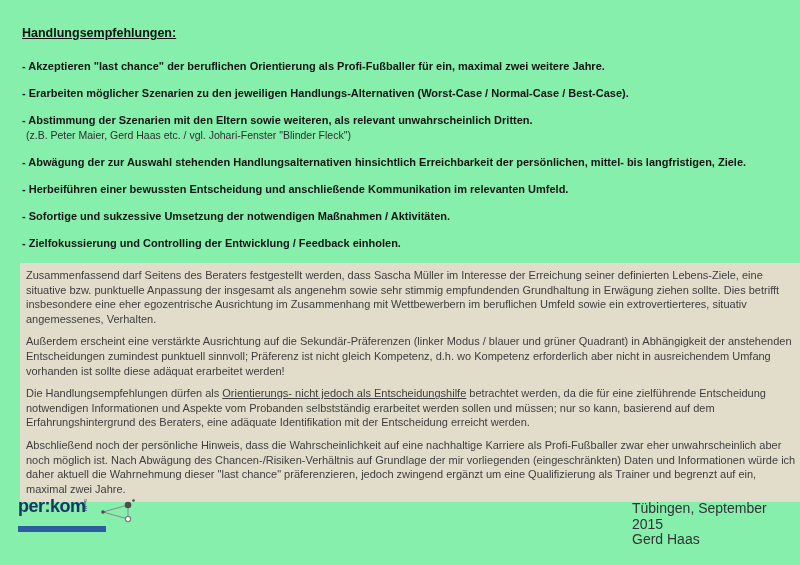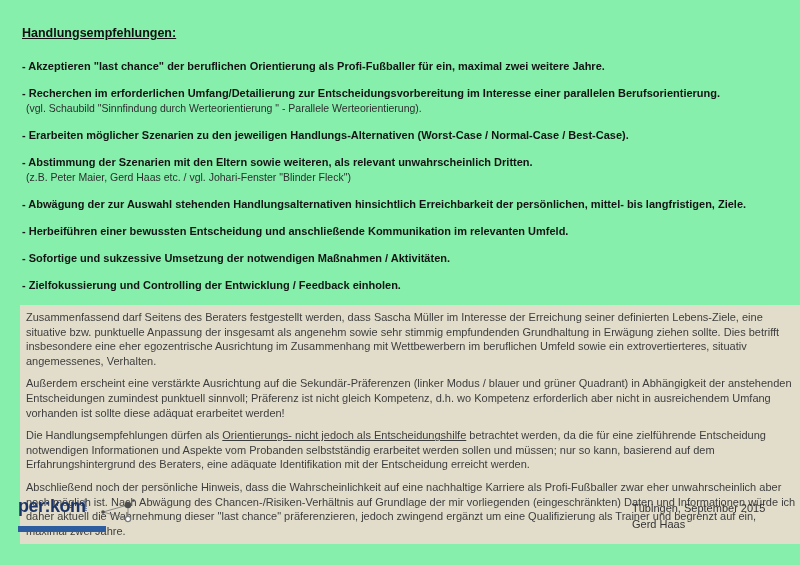--- a/index.html
+++ b/index.html
@@ -73,40 +73,36 @@
   .logo-mark { margin: 1px 0 0 8px; flex: 0 0 auto; }
   .logo-bar {
     width: 88px; height: 6px;
     background: #2d5d9f;
     overflow: hidden;
     margin-top: 1px;
   }
   .footer-right {
     position: absolute;
     left: 632px; top: 501px;
-    font-size: 11px;
+    font-size: 14px;
     line-height: 15.5px;
     color: #333333;
   }
 </style>
 </head>
 <body>
 
 <div class="page">
   <div class="content">
 
     <div class="doc-title">Handlungsempfehlungen:</div>
 
     <div>
       <div class="bullet-block">
         <div class="bullet-main">- Akzeptieren "last chance" der beruflichen Orientierung als Profi-Fußballer für ein, maximal zwei weitere Jahre.</div>
-      </div>
-      <div class="bullet-block">
-        <div class="bullet-main">- Recherchen im erforderlichen Umfang/Detailierung zur Entscheidungsvorbereitung  im Interesse einer parallelen Berufsorientierung.</div>
-        <div class="bullet-sub">(vgl. Schaubild "Sinnfindung durch Werteorientierung " - Parallele Werteorientierung).</div>
       </div>
       <div class="bullet-block">
         <div class="bullet-main">- Erarbeiten möglicher Szenarien zu den jeweiligen Handlungs-Alternativen (Worst-Case / Normal-Case / Best-Case).</div>
       </div>
       <div class="bullet-block">
         <div class="bullet-main">- Abstimmung der Szenarien mit den Eltern sowie weiteren, als relevant unwahrscheinlich Dritten.</div>
         <div class="bullet-sub">(z.B. Peter Maier, Gerd Haas etc. / vgl. Johari-Fenster "Blinder Fleck")</div>
       </div>
       <div class="bullet-block">
         <div class="bullet-main">- Abwägung der zur Auswahl stehenden Handlungsalternativen hinsichtlich Erreichbarkeit der persönlichen, mittel- bis langfristigen, Ziele.</div>

